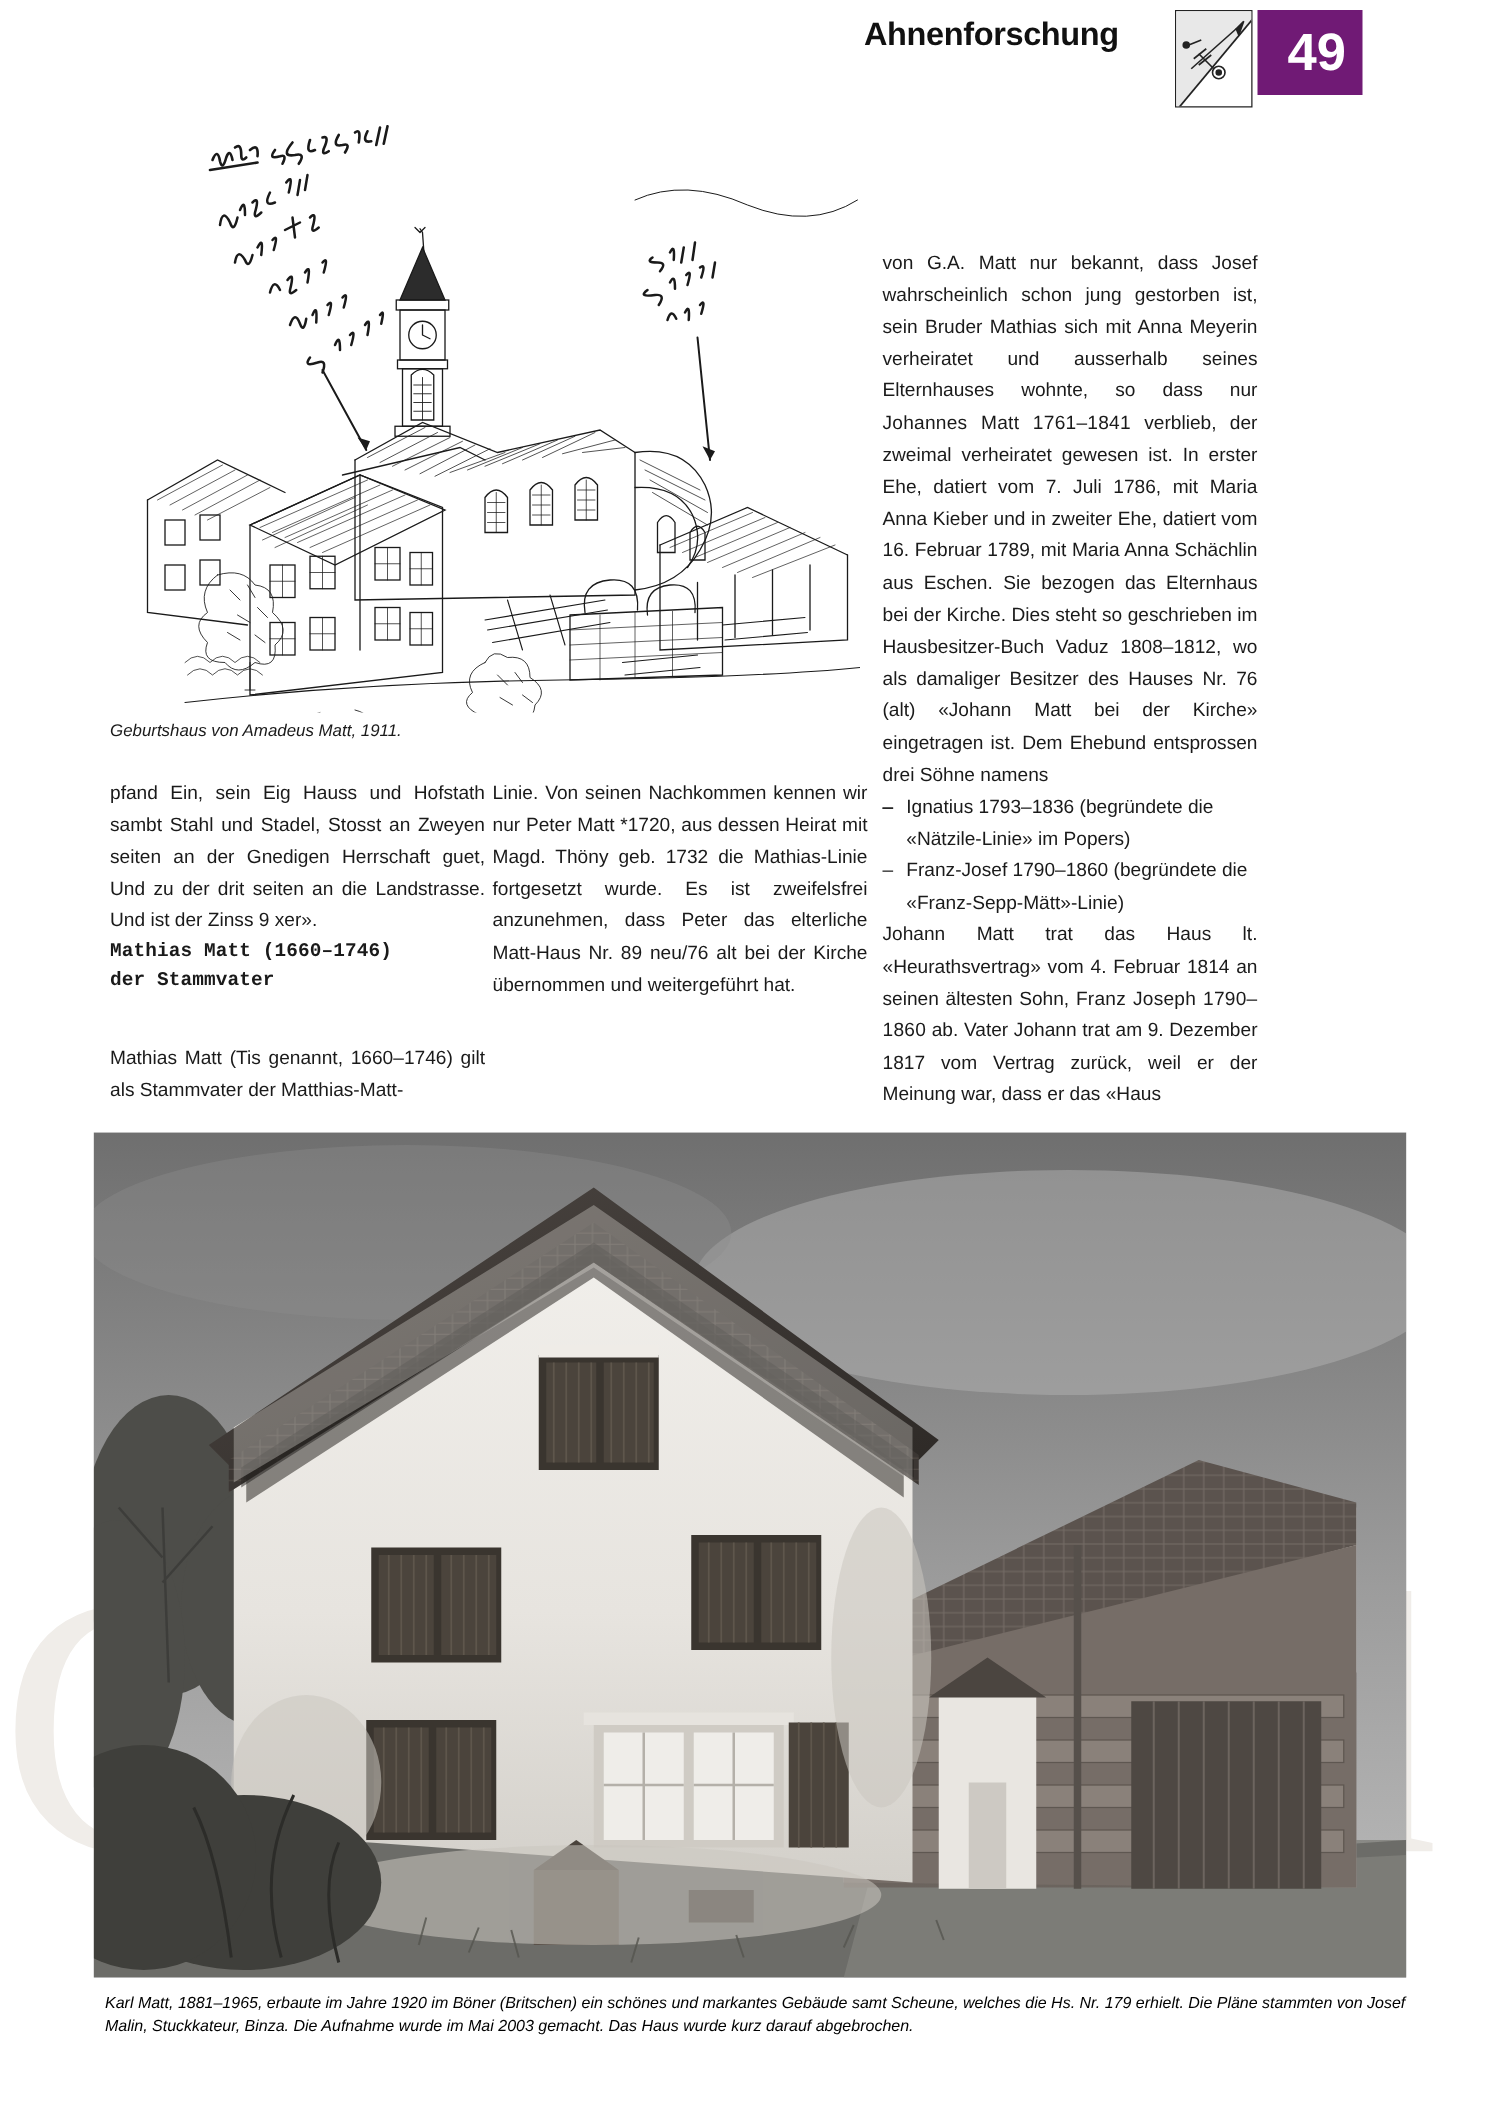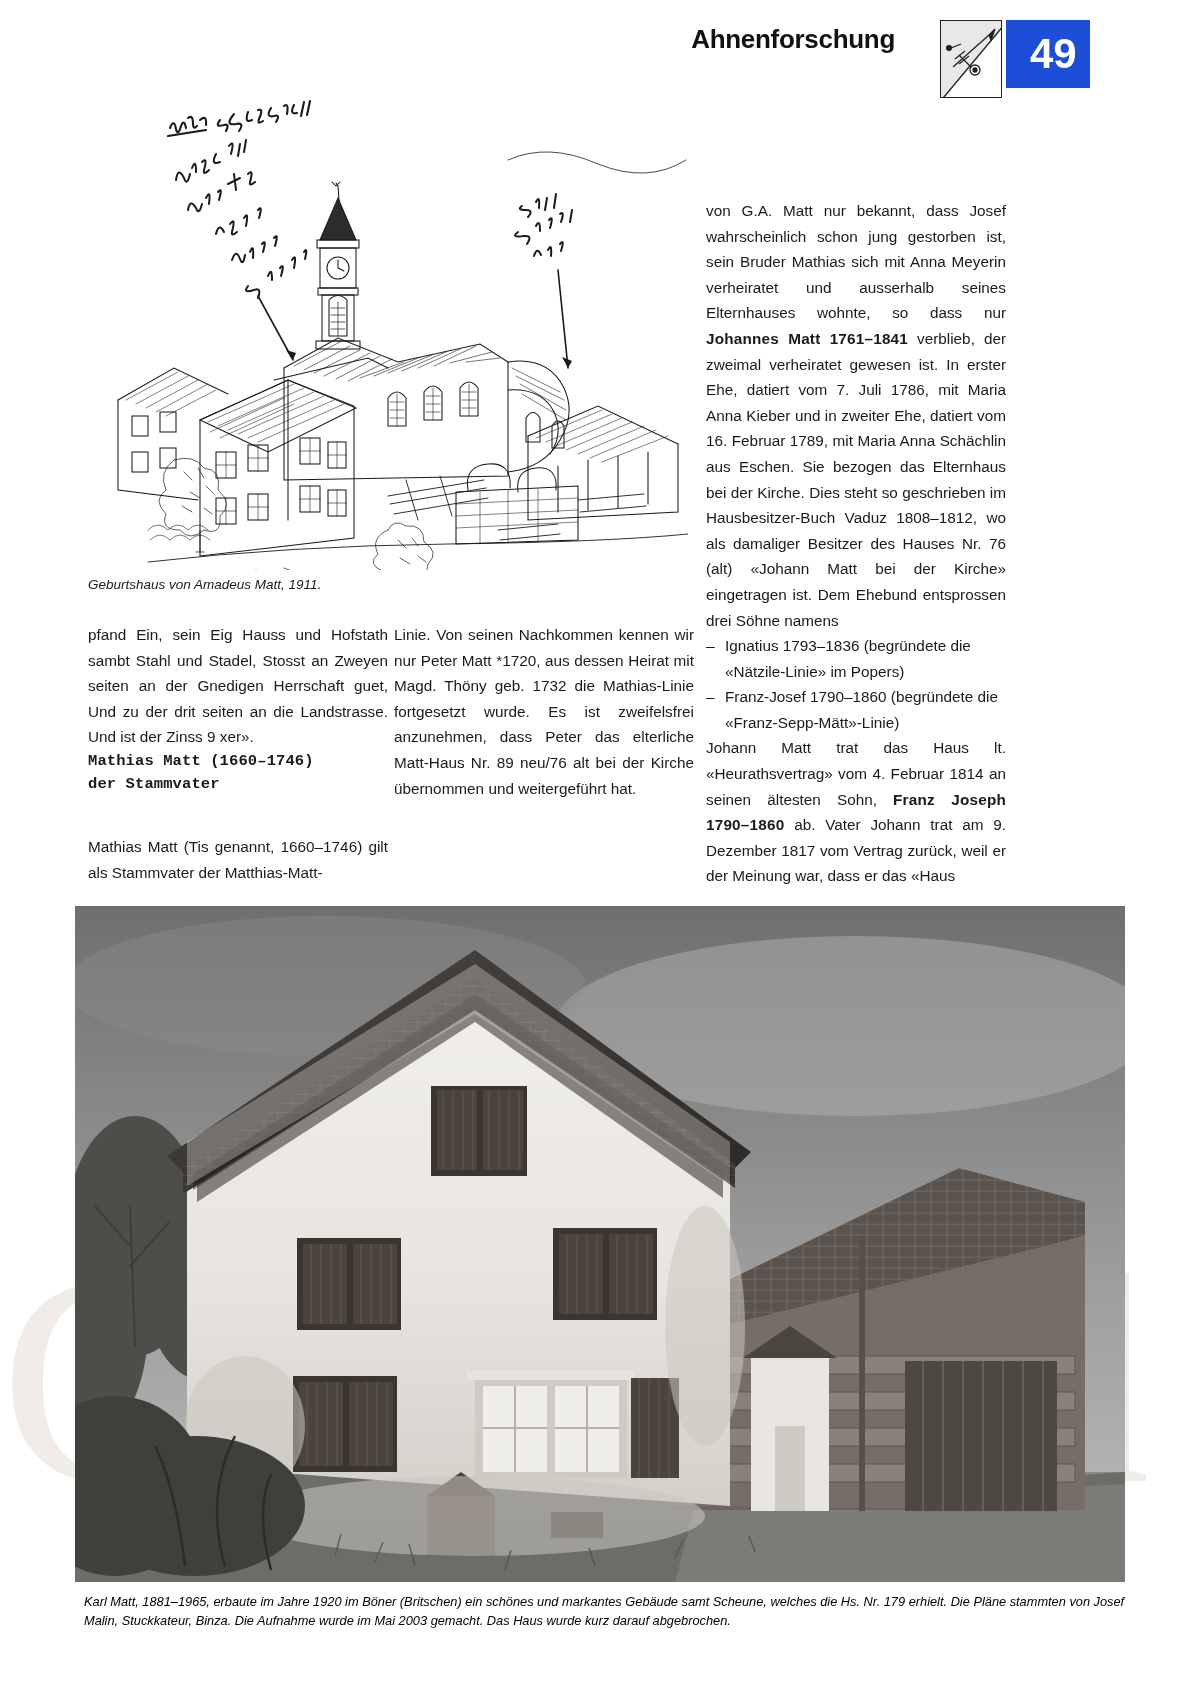--- a/index.html
+++ b/index.html
@@ -14,37 +14,37 @@
   
   .watermark{
     position:absolute;left:0;top:1230px;width:1200px;height:420px;
     font-family:"Liberation Serif", serif;
     font-size:300px;color:#f0ede9;letter-spacing:40px;
     line-height:1;white-space:nowrap;pointer-events:none;
     z-index:0;overflow:hidden;
   }
   
   .header{
-    position:absolute;left:0;top:12px;width:1200px;height:92px;z-index:4;text-align:right;
+    position:absolute;left:0;top:0;width:1200px;height:92px;z-index:4;text-align:right;
   }
   .header-title{
     position:absolute;right:305px;top:12px;
     font-size:26px;font-weight:bold;letter-spacing:-0.3px;
     color:#111;
   }
   .crest{
     position:absolute;left:940px;top:8px;width:60px;height:76px;
     border:1.5px solid #222;background:#fff;overflow:hidden;
   }
   .crest .diag{
     position:absolute;left:-6px;top:-6px;width:78px;height:92px;
   }
   .pagenum{
     position:absolute;left:1006px;top:8px;width:84px;height:68px;
-    background:#1d4ed8;color:#fff;
+    background:#701a75;color:#fff;
     font-size:42px;font-weight:bold;
     display:flex;align-items:center;justify-content:flex-start;
     padding-left:24px;box-sizing:border-box;
   }
   
   .sketch-wrap{
     position:absolute;left:88px;top:100px;width:600px;height:470px;z-index:3;
   }
   .sketch-caption{
     position:absolute;left:88px;top:577px;width:420px;
@@ -52,21 +52,21 @@
   }
   
   .col{
     position:absolute;
     font-size:15.3px;line-height:25.6px;
     text-align:justify;
     color:#1a1a1a;
     z-index:3;
   }
   .col p{margin:0;}
-  .col b{font-weight:bold;letter-spacing:0.2px;}
+  .col b{font-weight:normal;letter-spacing:0.2px;}
   .colA{left:88px;top:622px;width:300px;}
   .colB{left:394px;top:622px;width:300px;}
   .colC{left:706px;top:198px;width:300px;}
   .heading{
     font-weight:bold;font-size:15.5px;line-height:23px;
     margin-top:46px;margin-bottom:0;letter-spacing:0.1px;font-family:Liberation Mono, monospace;
   }
   .heading + p{margin-top:40px;}
   ul.dashlist{margin:0;padding:0;list-style:none;}
   ul.dashlist li{

